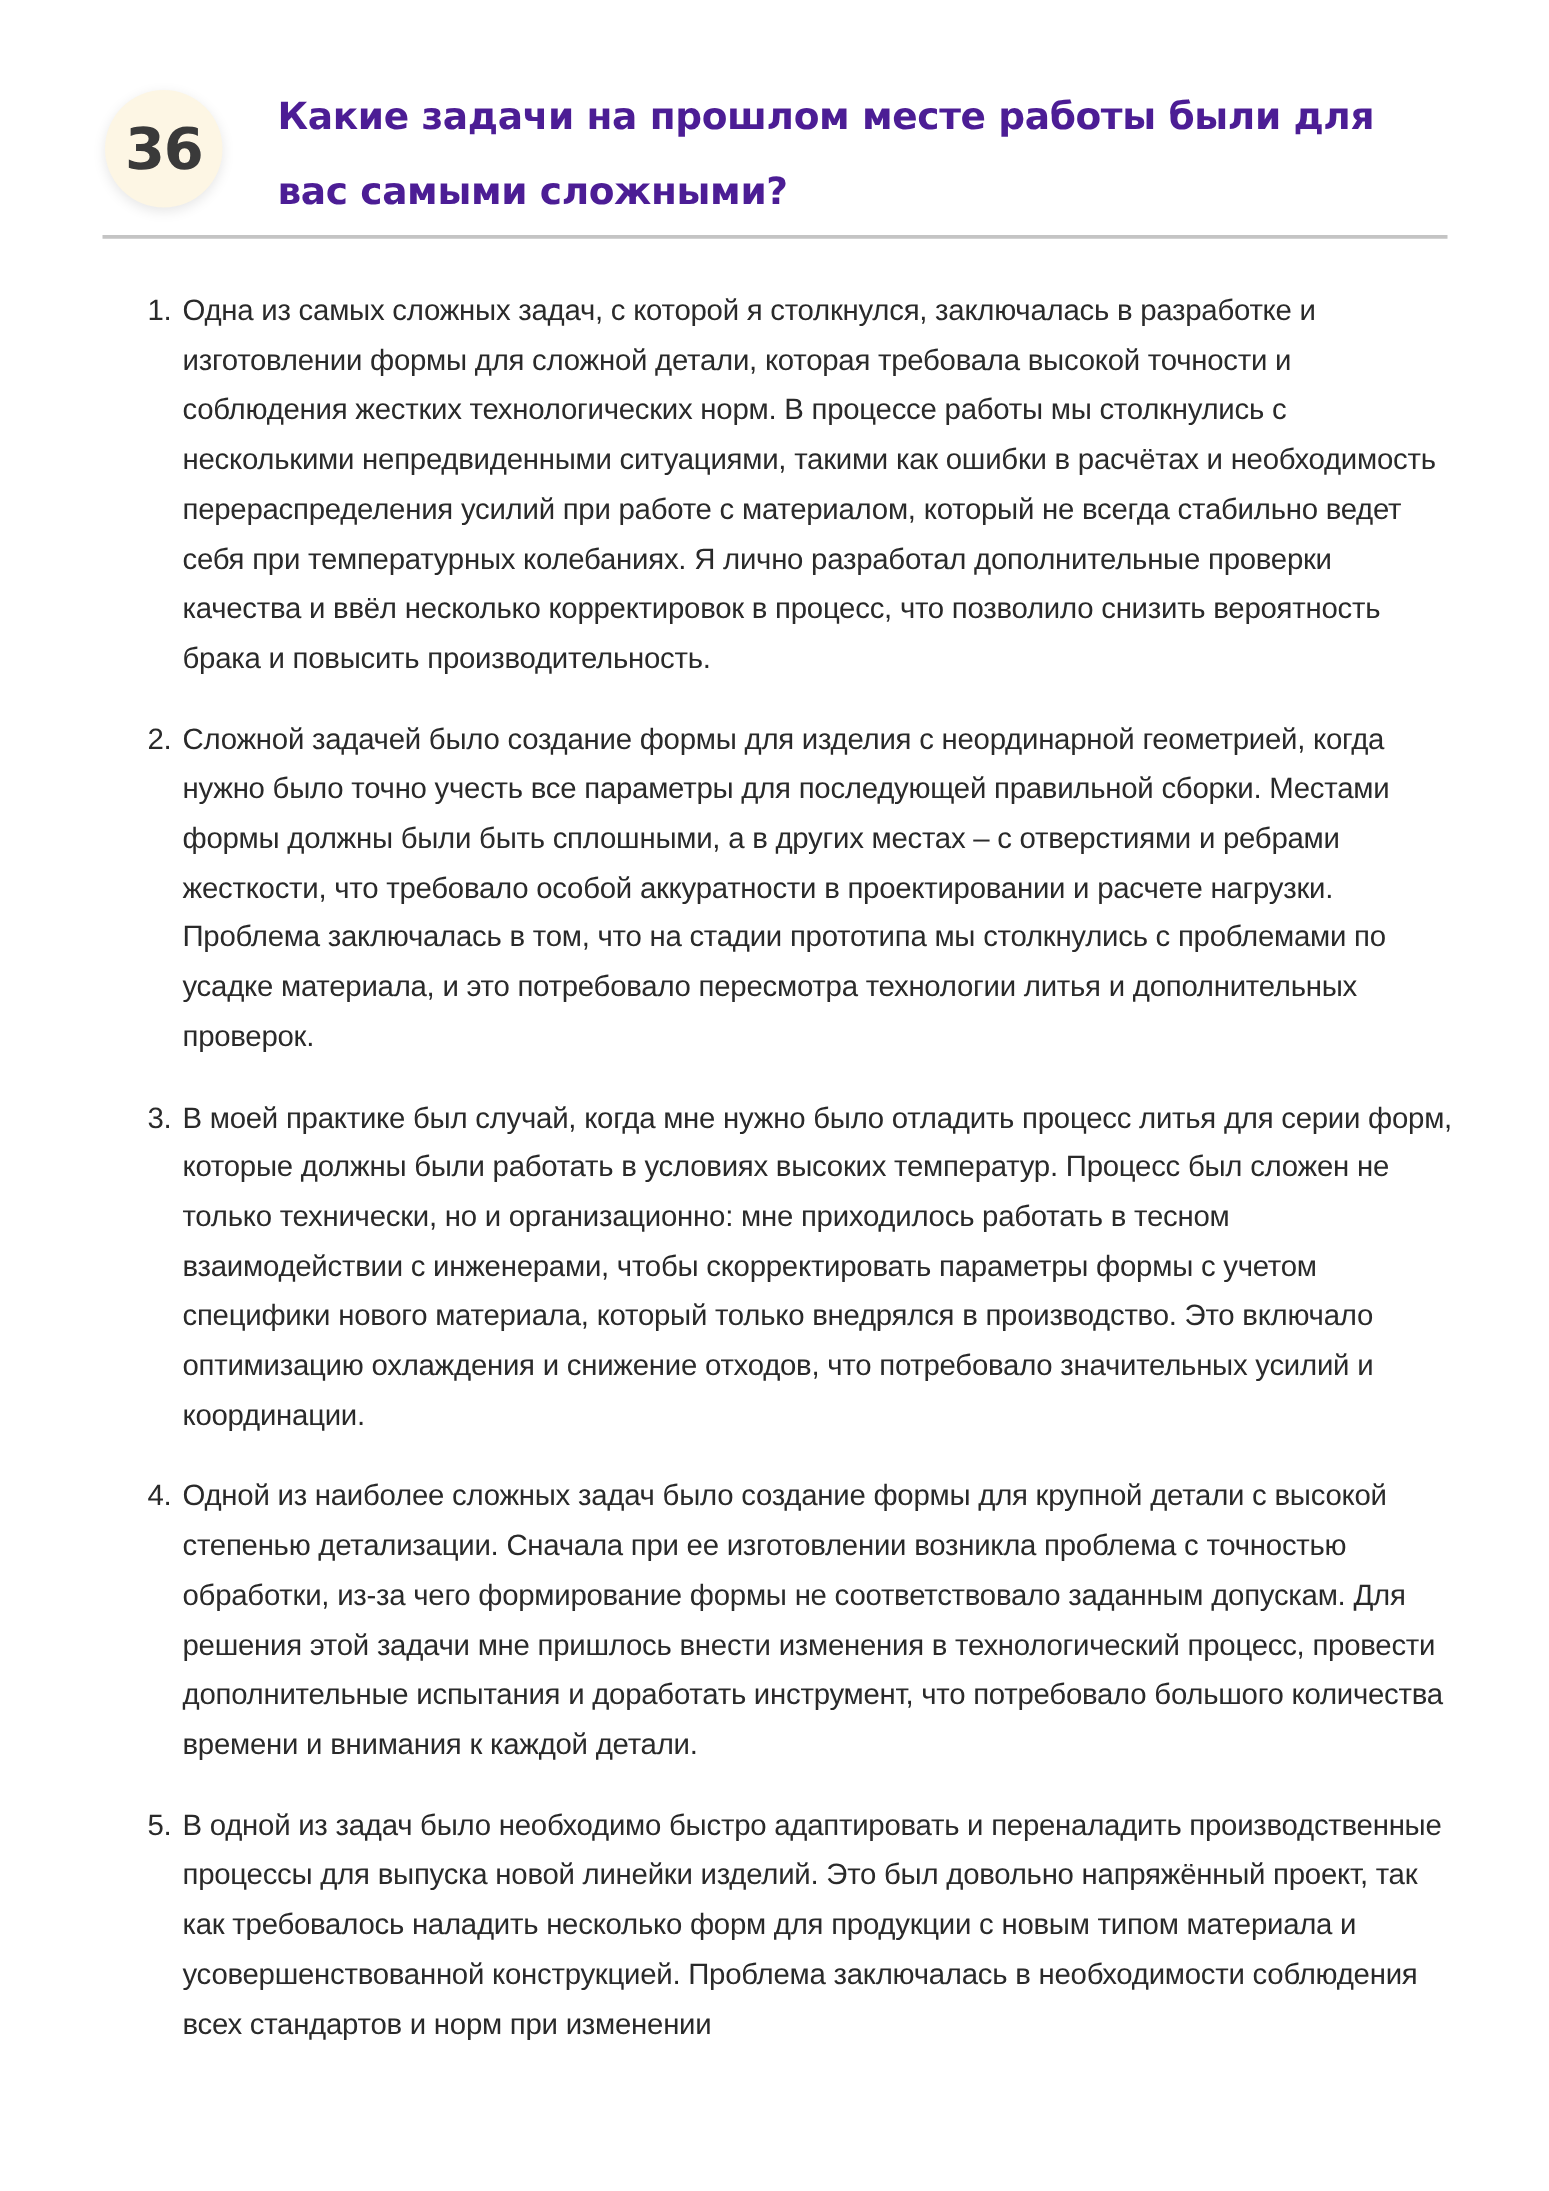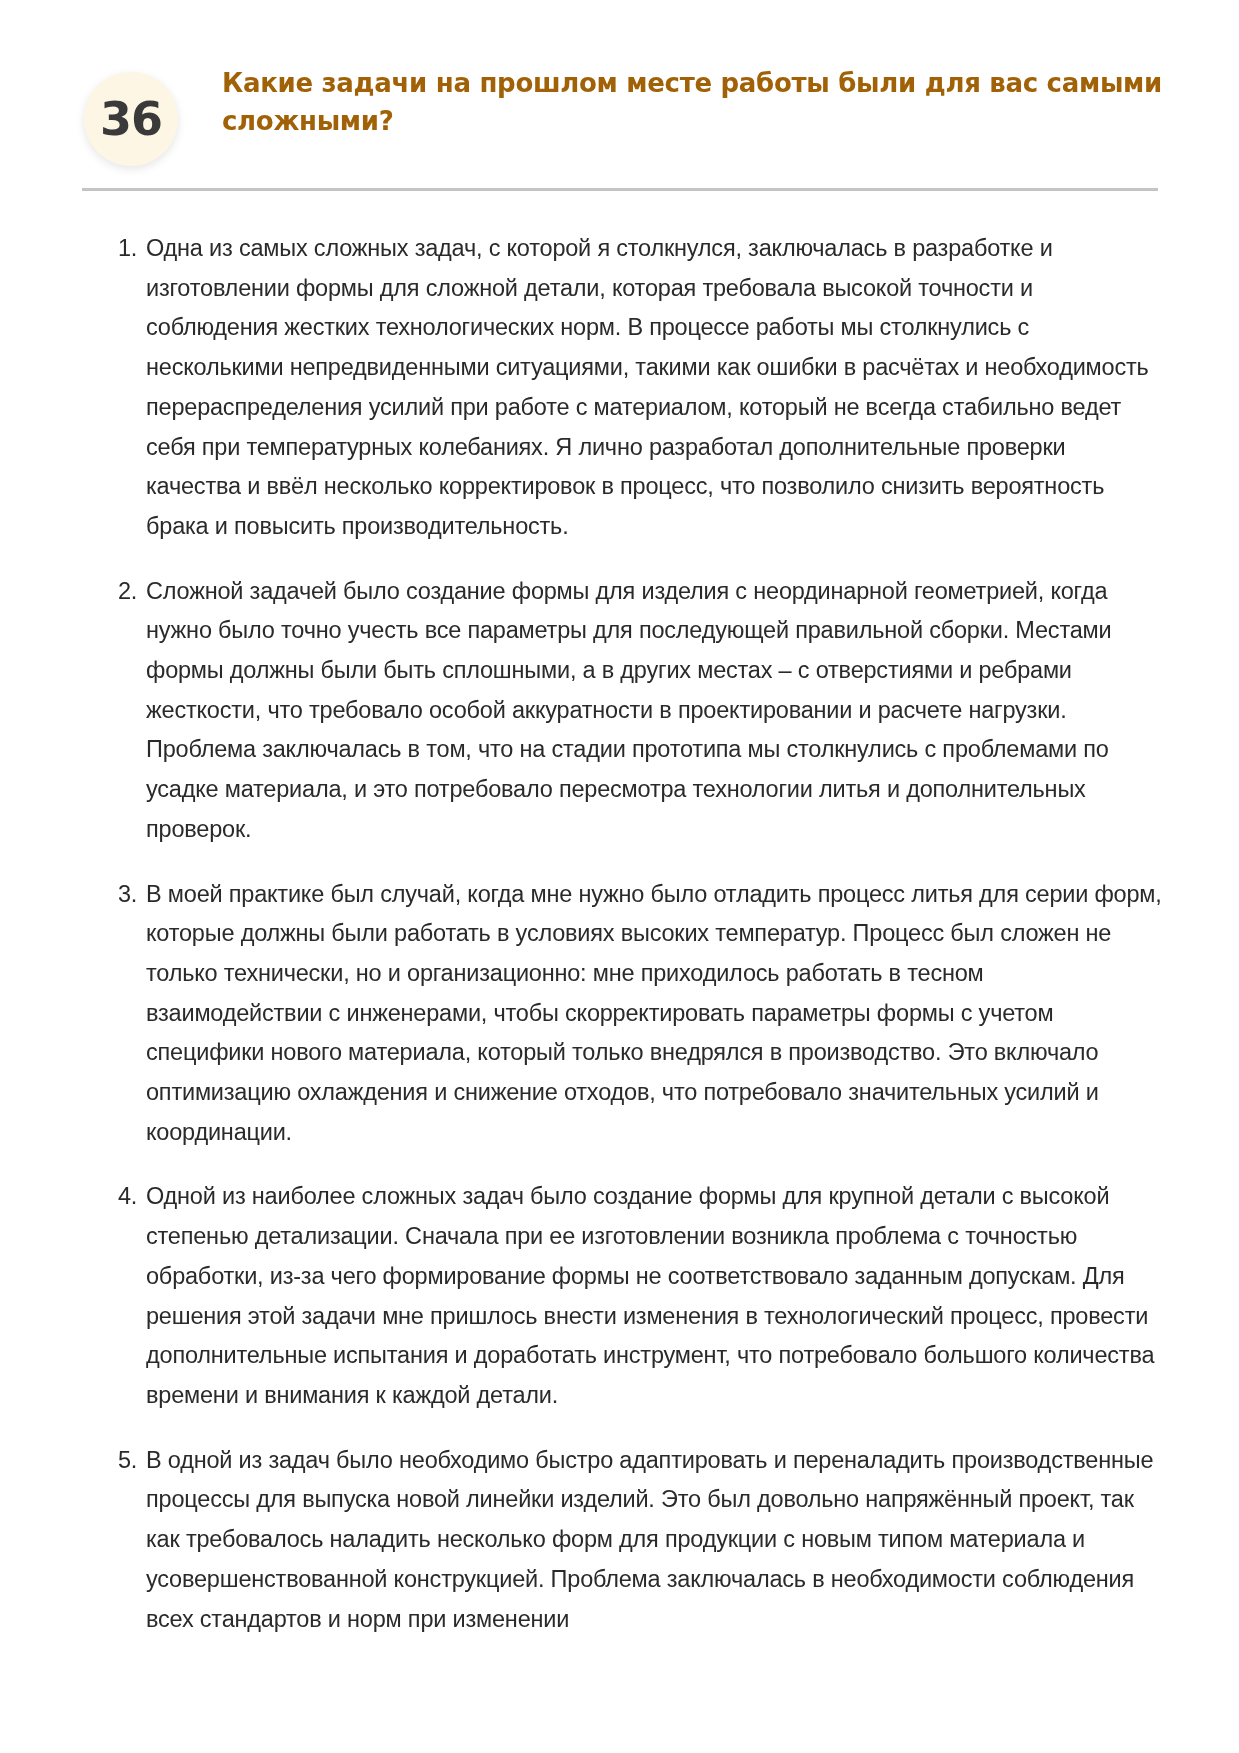--- a/index.html
+++ b/index.html
@@ -42,23 +42,23 @@
       letter-spacing: -1px;
     }
     .title {
       position: absolute;
       left: 140px;
       top: 6px;
       width: 940px;
       margin: 0;
       font-family: "DejaVu Sans", sans-serif;
       font-weight: bold;
-      font-size: 26px;
-      line-height: 38px;
-      color: #a16207;
+      font-size: 30px;
+      line-height: 60px;
+      color: #4c1d95;
       letter-spacing: -0.3px;
     }
     .answers {
       position: absolute;
       left: 102px;
       top: 229px;
       width: 1060px;
       margin: 0;
       padding: 0;
       list-style: none;

